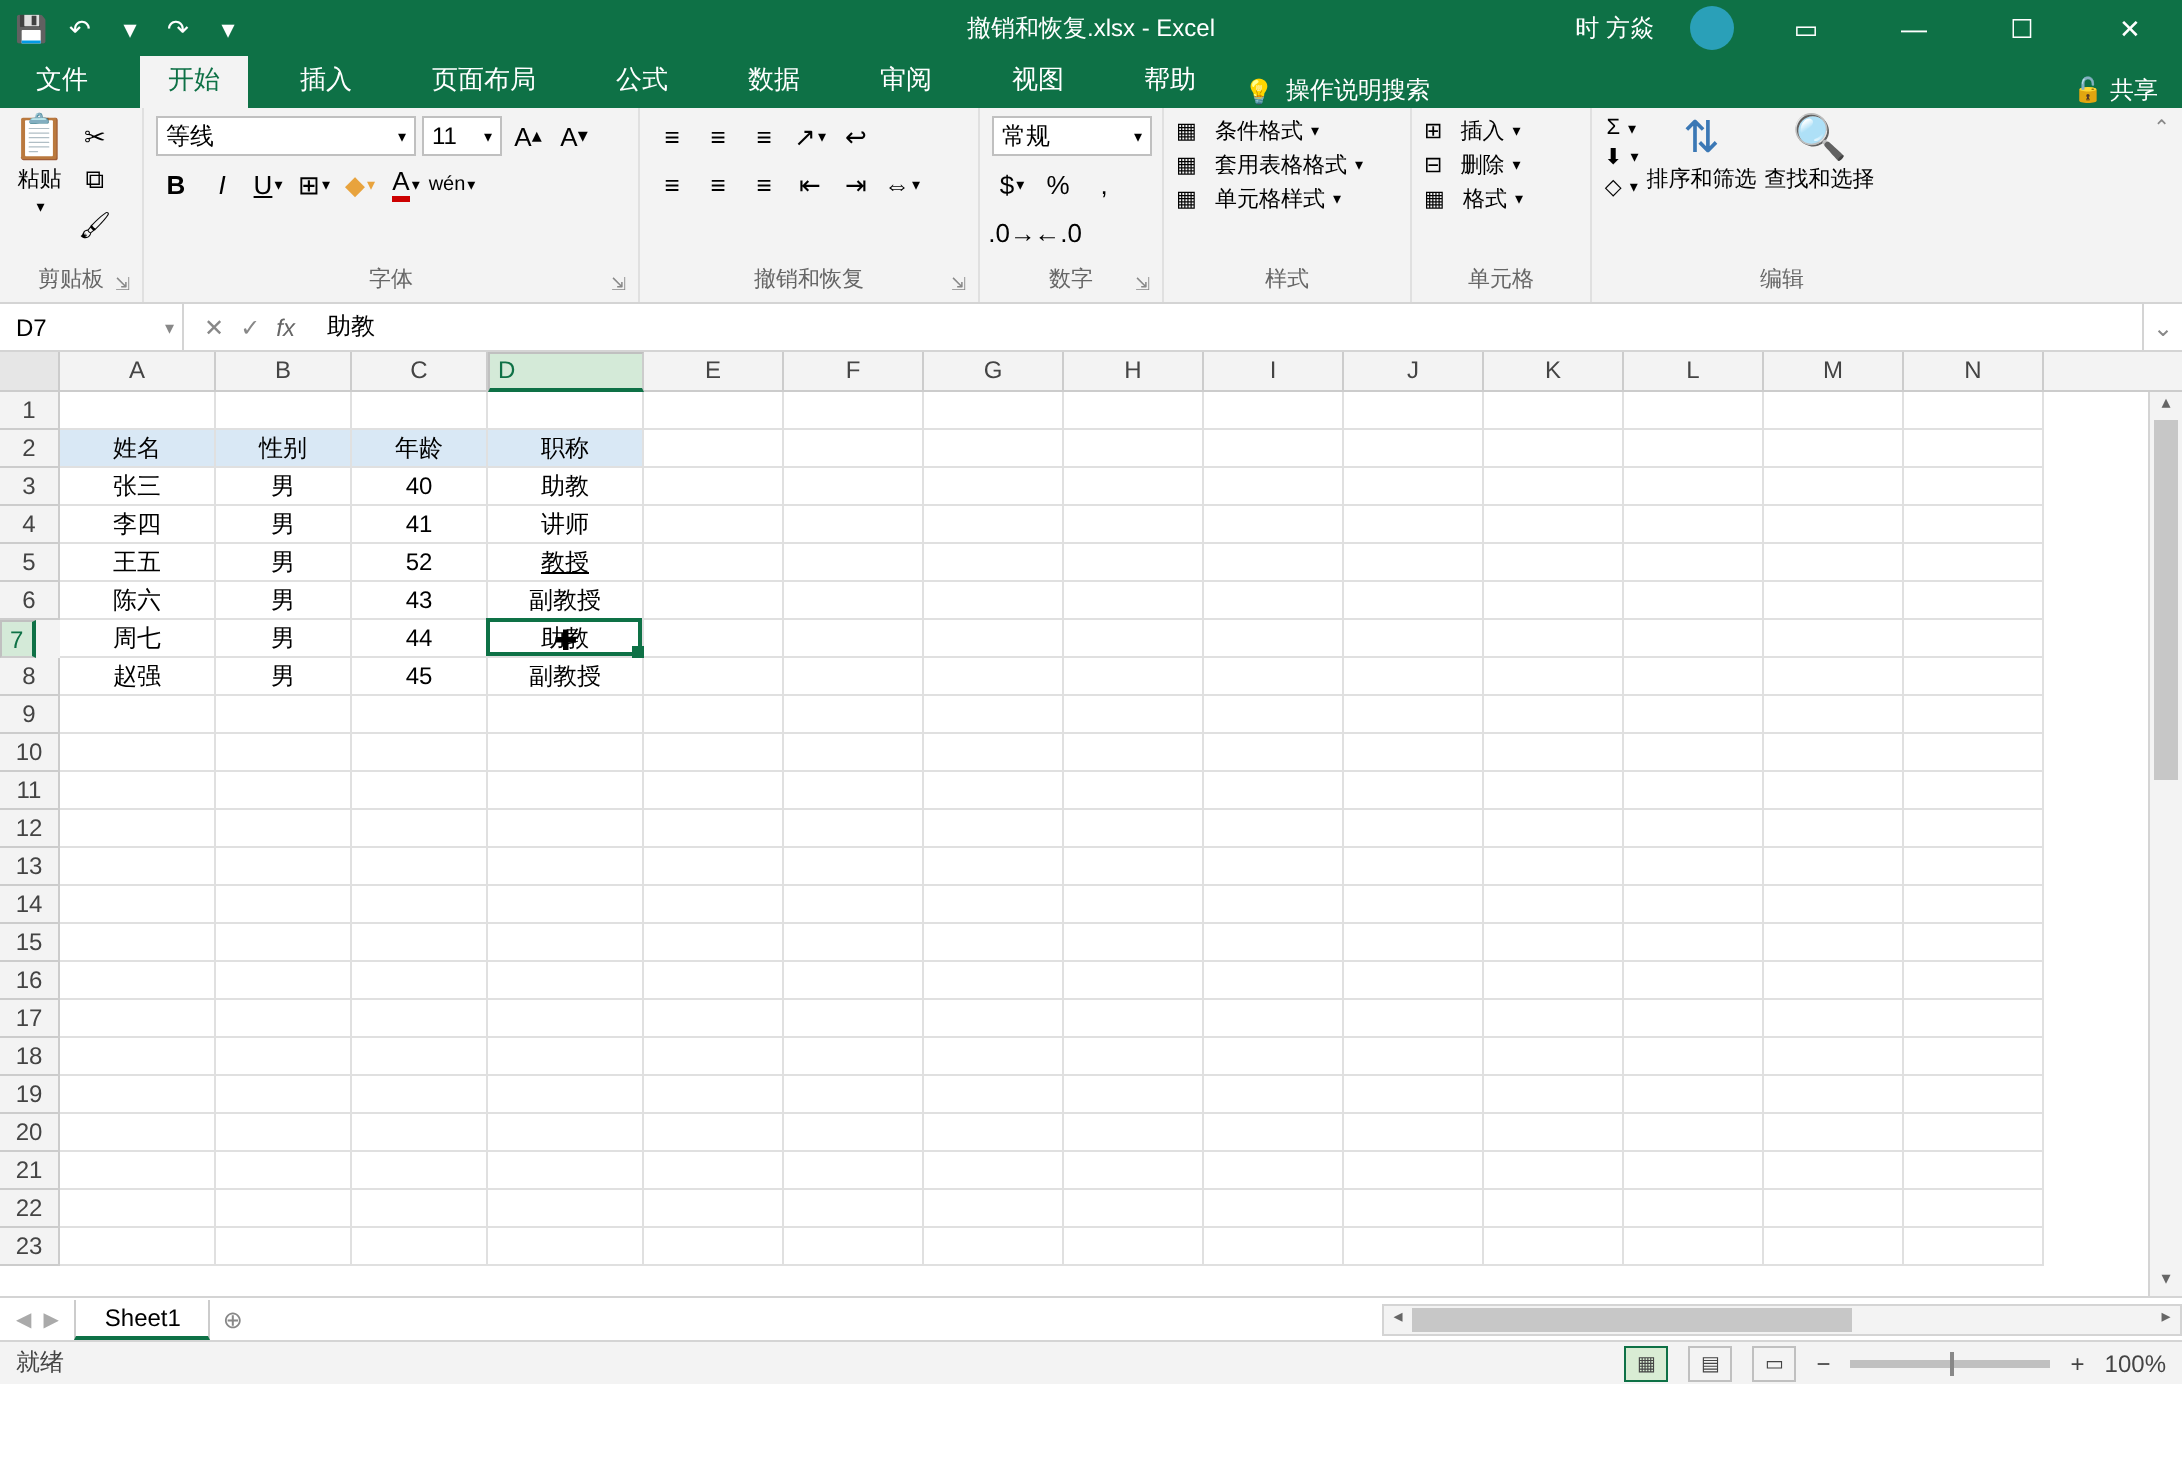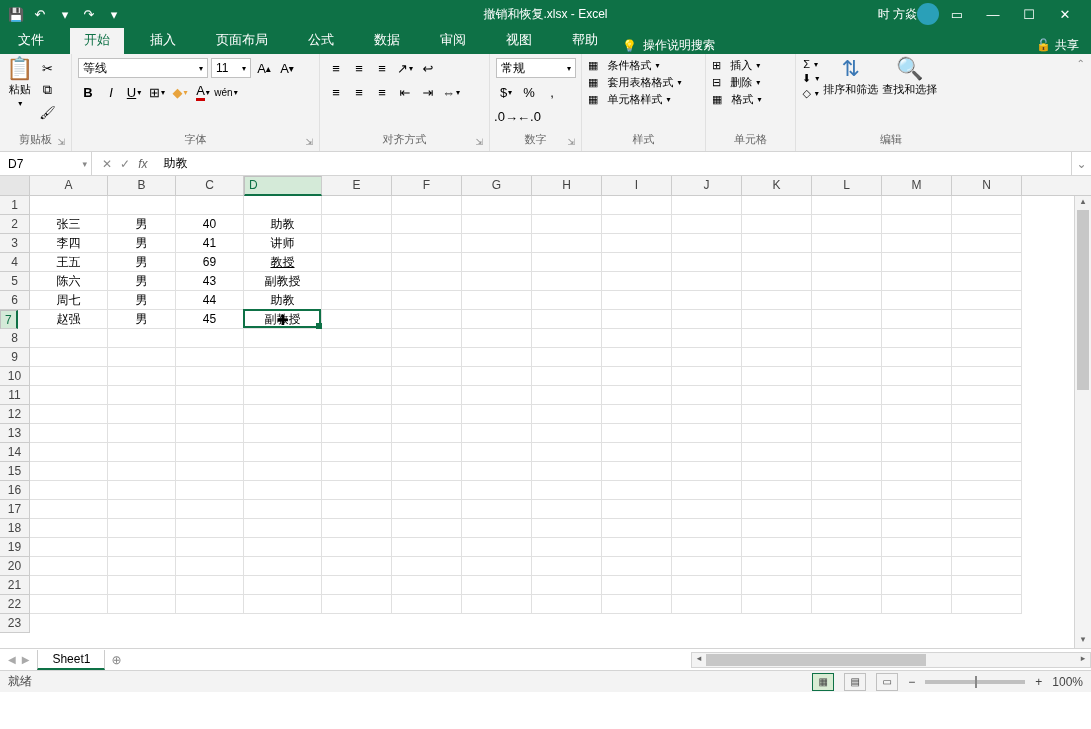--- a/index.html
+++ b/index.html
@@ -2,21 +2,21 @@
 <html><head>
 <meta charset="utf-8">
 <style>
 * { box-sizing: border-box; margin: 0; padding: 0; font-family: "Microsoft YaHei", sans-serif; }
 body { background: #fff; width: 1091px; height: 729px; overflow: hidden; font-size: 12px; }
 
 .titlebar { background: #0e7146; height: 28px; display: flex; align-items: center; color: #fff; position: relative; }
 .titlebar .qat { display: flex; align-items: center; gap: 8px; padding-left: 8px; }
 .titlebar .qat span { width: 16px; height: 16px; display: inline-flex; align-items: center; justify-content: center; font-size: 13px; }
 .titlebar .title { position: absolute; left: 50%; transform: translateX(-50%); font-size: 12px; }
-.titlebar .right { margin-left: auto; display: flex; align-items: center; gap: 0; padding-right: 8px; }
+.titlebar .right { margin-left: auto; display: flex; align-items: center; gap: 18px; padding-right: 8px; }
 .titlebar .avatar { width: 22px; height: 22px; border-radius: 50%; background: #2aa0b8; }
 .titlebar .winbtn { width: 36px; height: 28px; display: inline-flex; align-items: center; justify-content: center; font-size: 13px; }
 
 .ribbon-tabs { background: #0e7146; height: 26px; display: flex; align-items: flex-end; color: #fff; padding-left: 4px; }
 .ribbon-tabs .tab { padding: 4px 14px 5px; font-size: 13px; cursor: pointer; }
 .ribbon-tabs .tab.active { background: #f3f3f3; color: #0e7146; }
 .ribbon-tabs .right { margin-left: auto; display: flex; align-items: center; gap: 4px; padding-right: 12px; font-size: 12px; }
 .ribbon-tabs .tell { display: flex; align-items: center; gap: 6px; margin-left: 10px; }
 
 .ribbon { background: #f3f3f3; height: 98px; border-bottom: 1px solid #d4d4d4; display: flex; }
@@ -189,21 +189,21 @@
       </div>
       <div class="row">
         <span class="ib">≡</span>
         <span class="ib">≡</span>
         <span class="ib">≡</span>
         <span class="ib">⇤</span>
         <span class="ib">⇥</span>
         <span class="ib">⇔<span class="dd">▾</span></span>
       </div>
     </div>
-    <div class="label"><span>对齐方式</span><span class="dlg">⇲</span></div>
+    <div class="label"><span>撤销和恢复</span><span class="dlg">⇲</span></div>
   </div>
 
   <div class="group" style="width:92px">
     <div class="content" style="flex-direction:column;gap:4px">
       <span class="sel" style="width:80px">
           <span>常规</span>
           <span class="dd" style="margin-left:auto">▾</span>
         </span>
       <div class="row">
         <span class="ib">$<span class="dd">▾</span></span>
@@ -302,20 +302,36 @@
           <div class="cell" style="width: 70px;"></div>
           <div class="cell" style="width: 70px;"></div>
           <div class="cell" style="width: 70px;"></div>
           <div class="cell" style="width: 70px;"></div>
           <div class="cell" style="width: 70px;"></div>
           <div class="cell" style="width: 70px;"></div>
           <div class="cell" style="width: 70px;"></div>
           <div class="cell" style="width: 70px;"></div>
         </div>
         <div class="crow">
+          <div class="cell hdr" style="width: 78px;">姓名</div>
+          <div class="cell hdr" style="width: 68px;">性别</div>
+          <div class="cell hdr" style="width: 68px;">年龄</div>
+          <div class="cell hdr" style="width: 78px;">职称</div>
+          <div class="cell" style="width: 70px;"></div>
+          <div class="cell" style="width: 70px;"></div>
+          <div class="cell" style="width: 70px;"></div>
+          <div class="cell" style="width: 70px;"></div>
+          <div class="cell" style="width: 70px;"></div>
+          <div class="cell" style="width: 70px;"></div>
+          <div class="cell" style="width: 70px;"></div>
+          <div class="cell" style="width: 70px;"></div>
+          <div class="cell" style="width: 70px;"></div>
+          <div class="cell" style="width: 70px;"></div>
+        </div>
+        <div class="crow">
           <div class="cell" style="width: 78px;">张三</div>
           <div class="cell" style="width: 68px;">男</div>
           <div class="cell" style="width: 68px;">40</div>
           <div class="cell" style="width: 78px;">助教</div>
           <div class="cell" style="width: 70px;"></div>
           <div class="cell" style="width: 70px;"></div>
           <div class="cell" style="width: 70px;"></div>
           <div class="cell" style="width: 70px;"></div>
           <div class="cell" style="width: 70px;"></div>
           <div class="cell" style="width: 70px;"></div>
@@ -336,21 +352,21 @@
           <div class="cell" style="width: 70px;"></div>
           <div class="cell" style="width: 70px;"></div>
           <div class="cell" style="width: 70px;"></div>
           <div class="cell" style="width: 70px;"></div>
           <div class="cell" style="width: 70px;"></div>
           <div class="cell" style="width: 70px;"></div>
         </div>
         <div class="crow">
           <div class="cell" style="width: 78px;">王五</div>
           <div class="cell" style="width: 68px;">男</div>
-          <div class="cell" style="width: 68px;">69</div>
+          <div class="cell" style="width: 68px;">52</div>
           <div class="cell" style="width: 78px; text-decoration: underline;">教授</div>
           <div class="cell" style="width: 70px;"></div>
           <div class="cell" style="width: 70px;"></div>
           <div class="cell" style="width: 70px;"></div>
           <div class="cell" style="width: 70px;"></div>
           <div class="cell" style="width: 70px;"></div>
           <div class="cell" style="width: 70px;"></div>
           <div class="cell" style="width: 70px;"></div>
           <div class="cell" style="width: 70px;"></div>
           <div class="cell" style="width: 70px;"></div>

